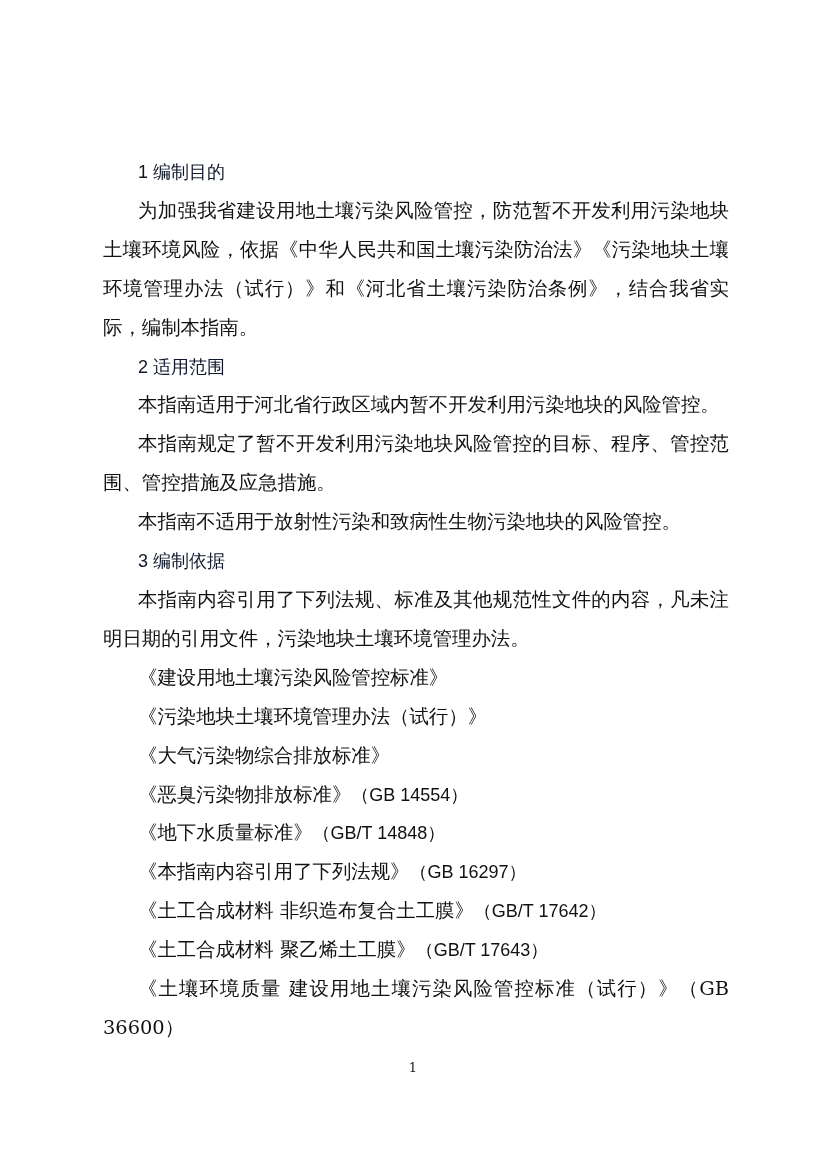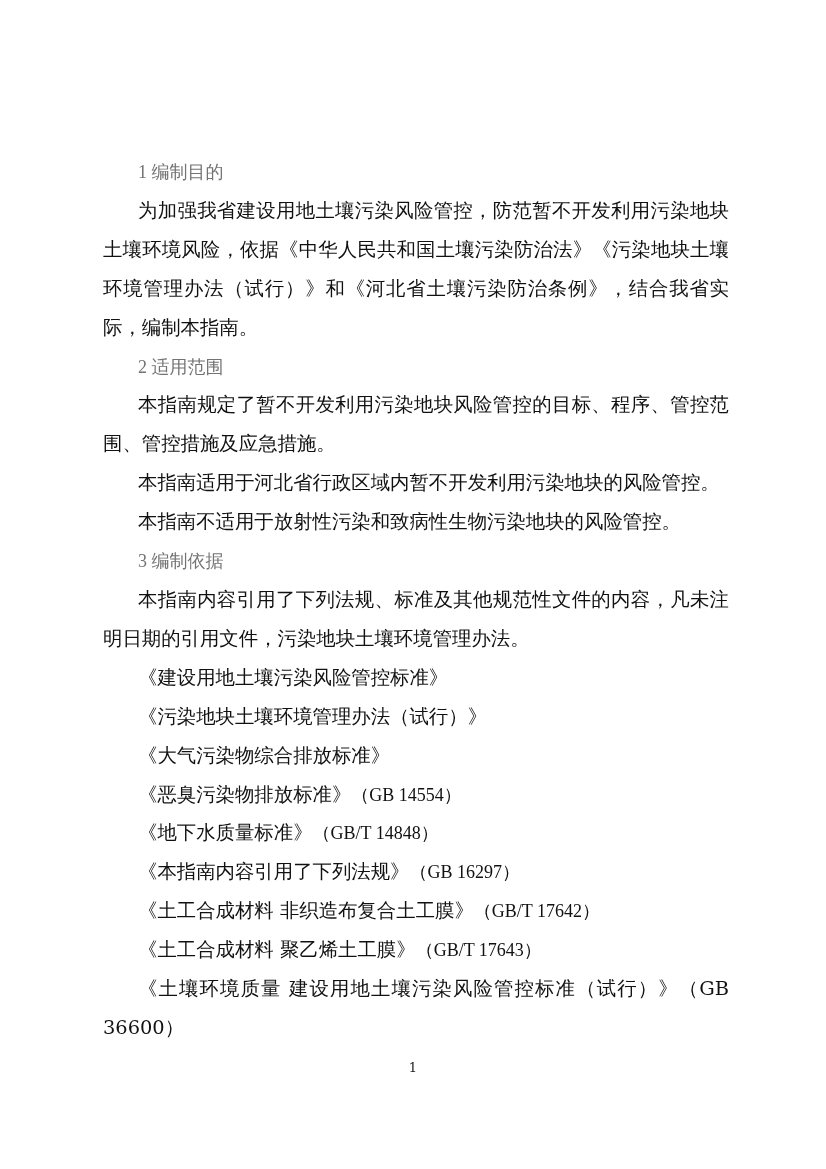--- a/index.html
+++ b/index.html
@@ -10,43 +10,43 @@
   .content {
     position: absolute; left: 103px; top: 153px; width: 626px;
     font-family: "DejaVu Serif", "Liberation Serif", serif;
     font-size: 19.4px; color: #111;
     line-height: 38.9px;
     text-align: justify;
   }
   .content p { margin: 0; }
   .indent { text-indent: 35px; }
   .heading {
-    font-family: Liberation Serif, serif;
-    font-size: 18px; padding-left: 35px; color: #737373;
+    font-family: Liberation Sans, sans-serif;
+    font-size: 18px; padding-left: 35px; color: #0f172a;
   }
   .ref { padding-left: 35px; }
-  .ref .code { font-family: Liberation Serif, serif; font-size: 18px; }
+  .ref .code { font-family: Liberation Sans, sans-serif; font-size: 18px; }
   .ref-wrap { text-indent: 35px; }
   .page-number {
     position: absolute; left: 0; width: 826px; top: 1060px; text-align: center;
     font-family: "DejaVu Serif", "Liberation Serif", serif; font-size: 13px; color: #222;
   }
 </style>
 </head>
 <body>
 
 <div class="page">
   <div class="content">
 
     <p class="heading">1 编制目的</p>
     <p class="indent">为加强我省建设用地土壤污染风险管控，防范暂不开发利用污染地块土壤环境风险，依据《中华人民共和国土壤污染防治法》《污染地块土壤环境管理办法（试行）》和《河北省土壤污染防治条例》，结合我省实际，编制本指南。</p>
 
     <p class="heading">2 适用范围</p>
+    <p class="indent">本指南适用于河北省行政区域内暂不开发利用污染地块的风险管控。</p>
     <p class="indent">本指南规定了暂不开发利用污染地块风险管控的目标、程序、管控范围、管控措施及应急措施。</p>
-    <p class="indent">本指南适用于河北省行政区域内暂不开发利用污染地块的风险管控。</p>
     <p class="indent">本指南不适用于放射性污染和致病性生物污染地块的风险管控。</p>
 
     <p class="heading">3 编制依据</p>
     <p class="indent">本指南内容引用了下列法规、标准及其他规范性文件的内容，凡未注明日期的引用文件，污染地块土壤环境管理办法。</p>
 
     <p class="ref"><span>《建设用地土壤污染风险管控标准》</span></p>
     <p class="ref"><span>《污染地块土壤环境管理办法（试行）》</span></p>
     <p class="ref"><span>《大气污染物综合排放标准》</span></p>
     <p class="ref"><span>《恶臭污染物排放标准》</span><span class="code">（GB 14554）</span></p>
     <p class="ref"><span>《地下水质量标准》</span><span class="code">（GB/T 14848）</span></p>

